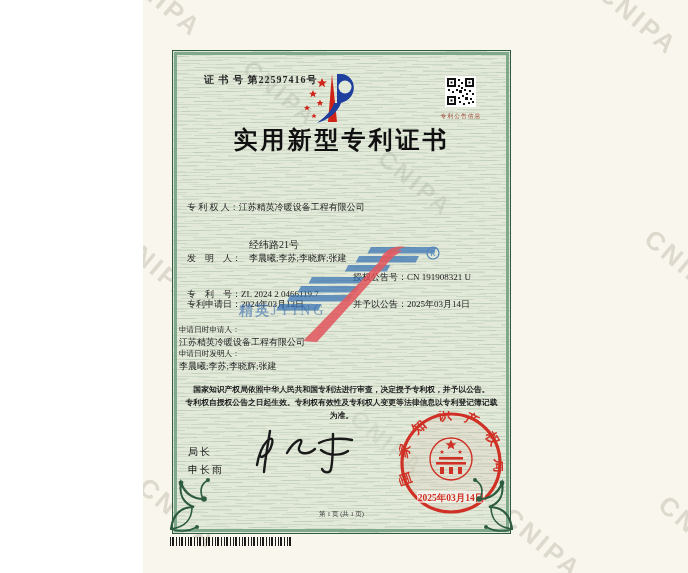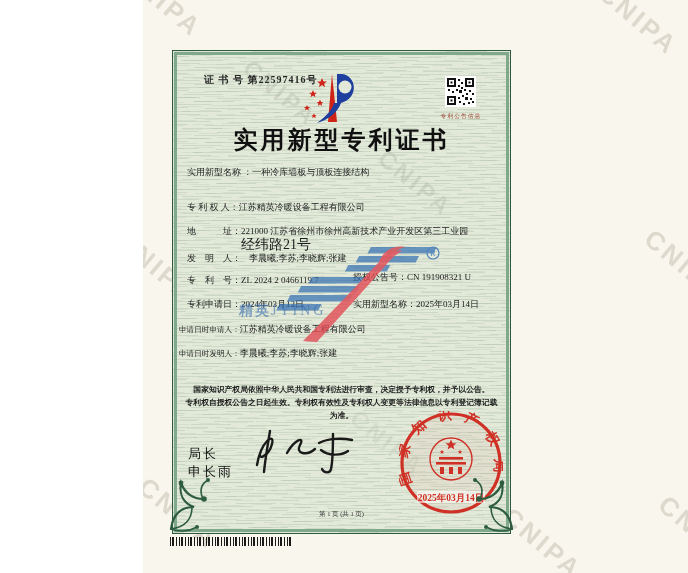--- a/index.html
+++ b/index.html
@@ -22,25 +22,25 @@
   .cert-no{position:absolute;left:31px;top:22px;font-size:10px;letter-spacing:1px;color:#262626;font-weight:bold;}
   .emblem{position:absolute;left:128px;top:19px;}
   .qr{position:absolute;left:272px;top:25px;width:31px;height:31px;background:#fff;}
   .qr svg{display:block;}
   .qr-caption{position:absolute;left:258px;top:61px;width:60px;text-align:center;
               font-size:5.8px;color:#9c4730;letter-spacing:1px;}
   .title{position:absolute;left:0;top:73px;width:100%;text-align:center;font-size:24px;
          font-weight:bold;color:#101010;letter-spacing:3px;}
   .row{position:absolute;display:flex;font-size:9px;color:#1d1d1d;line-height:13px;white-space:pre;}
   .row .lab{flex:none;}
-  .row.small{font-size:7.6px;}
-  .addr2{position:absolute;left:68px;font-size:14px;color:#1d1d1d;line-height:13px;}
+  .row.small{font-size:7.6px;flex-direction:column;}
+  .addr2{position:absolute;left:76px;font-size:10px;color:#1d1d1d;line-height:13px;}
   .statement{position:absolute;left:10px;top:332px;width:317px;text-align:center;
              font-size:7.8px;line-height:13px;color:#1d1d1d;font-weight:bold;}
-  .signer{position:absolute;left:15px;font-size:13px;color:#111;letter-spacing:2px;}
+  .signer{position:absolute;left:15px;font-size:10px;color:#111;letter-spacing:2px;}
   .signature{position:absolute;left:76px;top:376px;}
   .seal{position:absolute;left:226px;top:360px;opacity:.93;}
   .footer{position:absolute;left:0;top:459px;width:100%;text-align:center;font-size:6.5px;color:#333;}
   .corner{position:absolute;top:426px;}
   .corner.left{left:-7px;}
   .corner.right{right:-7px;transform:scaleX(-1);}
   
   .co-logo{position:absolute;left:100px;top:192px;opacity:.84;pointer-events:none;}
   .co-text{position:absolute;left:66px;top:251px;font-size:14px;color:rgba(56,108,175,.60);
            white-space:nowrap;pointer-events:none;}
@@ -119,44 +119,38 @@
               <rect x="23" y="26" width="2" height="2"></rect>
             <rect x="27" y="25" width="2" height="2"></rect>
               <rect x="16" y="11" width="2" height="2"></rect>
           </g>
         </svg>
       </div>
       <div class="qr-caption">专利公告信息</div>
 
       <div class="title">实用新型专利证书</div>
 
-      <div class="row" style="left:14px;top:115px;">
-        <span class="lab">实用新型名称 ：</span><span class="val">一种冷库墙板与顶板连接结构</span>
-      </div>
       <div class="row" style="left:14px;top:150px;">
         <span class="lab">专 利 权 人：</span><span class="val">江苏精英冷暖设备工程有限公司</span>
-      </div>
-      <div class="row" style="left:14px;top:174px;">
-        <span class="lab">地　　　址：</span><span class="val">221000 江苏省徐州市徐州高新技术产业开发区第三工业园</span>
       </div>
       <div class="addr2" style="top:187px;">经纬路21号</div>
       <div class="row" style="left:14px;top:201px;gap:8px;">
         <span class="lab">发　明　人：</span><span class="val">李晨曦;李苏;李晓辉;张建</span>
       </div>
-      <div class="row" style="left:14px;top:223px;">
+      <div class="row" style="left:14px;top:237px;">
         <span class="lab">专　利　号：</span><span class="val">ZL 2024 2 0466119.7</span>
       </div>
       <div class="row" style="left:180px;top:220px;justify-content:space-between;">
         <span class="lab">授权公告号：</span><span class="val">CN 191908321 U</span>
       </div>
       <div class="row" style="left:14px;top:247px;">
         <span class="lab">专利申请日：</span><span class="val">2024年03月12日</span>
       </div>
       <div class="row" style="left:180px;top:247px;">
-        <span class="lab">实用新型名称：</span><span class="val">2025年03月14日</span>
+        <span class="lab">并予以公告：</span><span class="val">2025年03月14日</span>
       </div>
       <div class="row small" style="left:6px;top:272px;">
         <span class="lab">申请日时申请人：</span><span class="val" style="font-size:9px;">江苏精英冷暖设备工程有限公司</span>
       </div>
       <div class="row small" style="left:6px;top:296px;">
         <span class="lab">申请日时发明人：</span><span class="val" style="font-size:9px;">李晨曦;李苏;李晓辉;张建</span>
       </div>
 
       <svg class="co-logo" width="170" height="105" viewBox="0 0 170 105">
         <g fill="#2f6cb3" opacity="0.82" transform="skewX(-28)">

